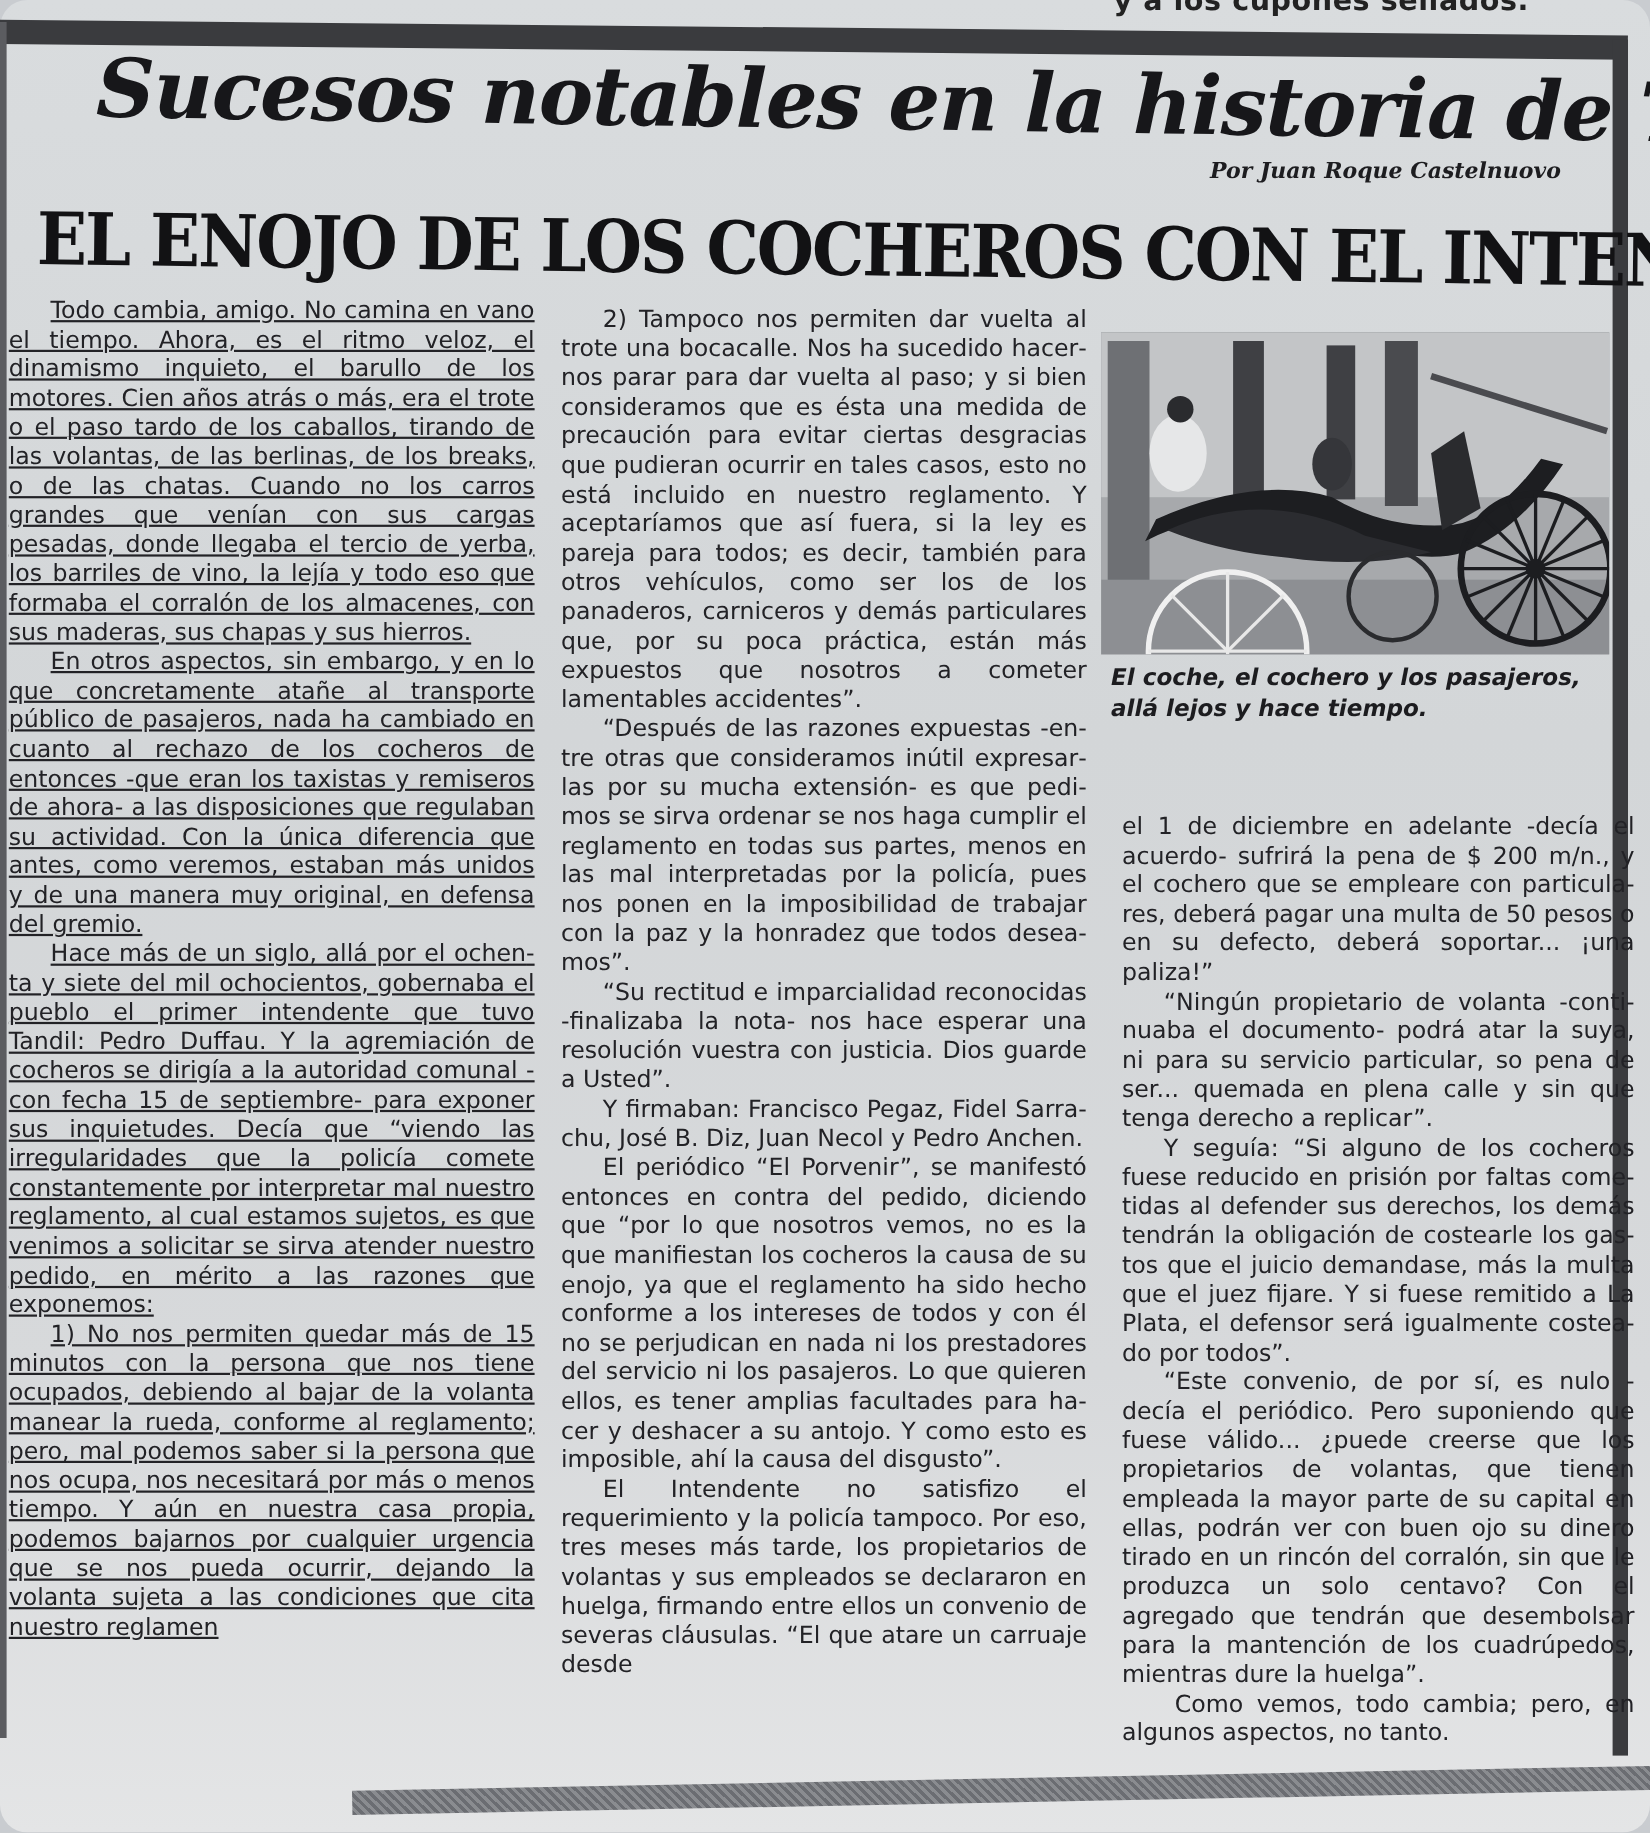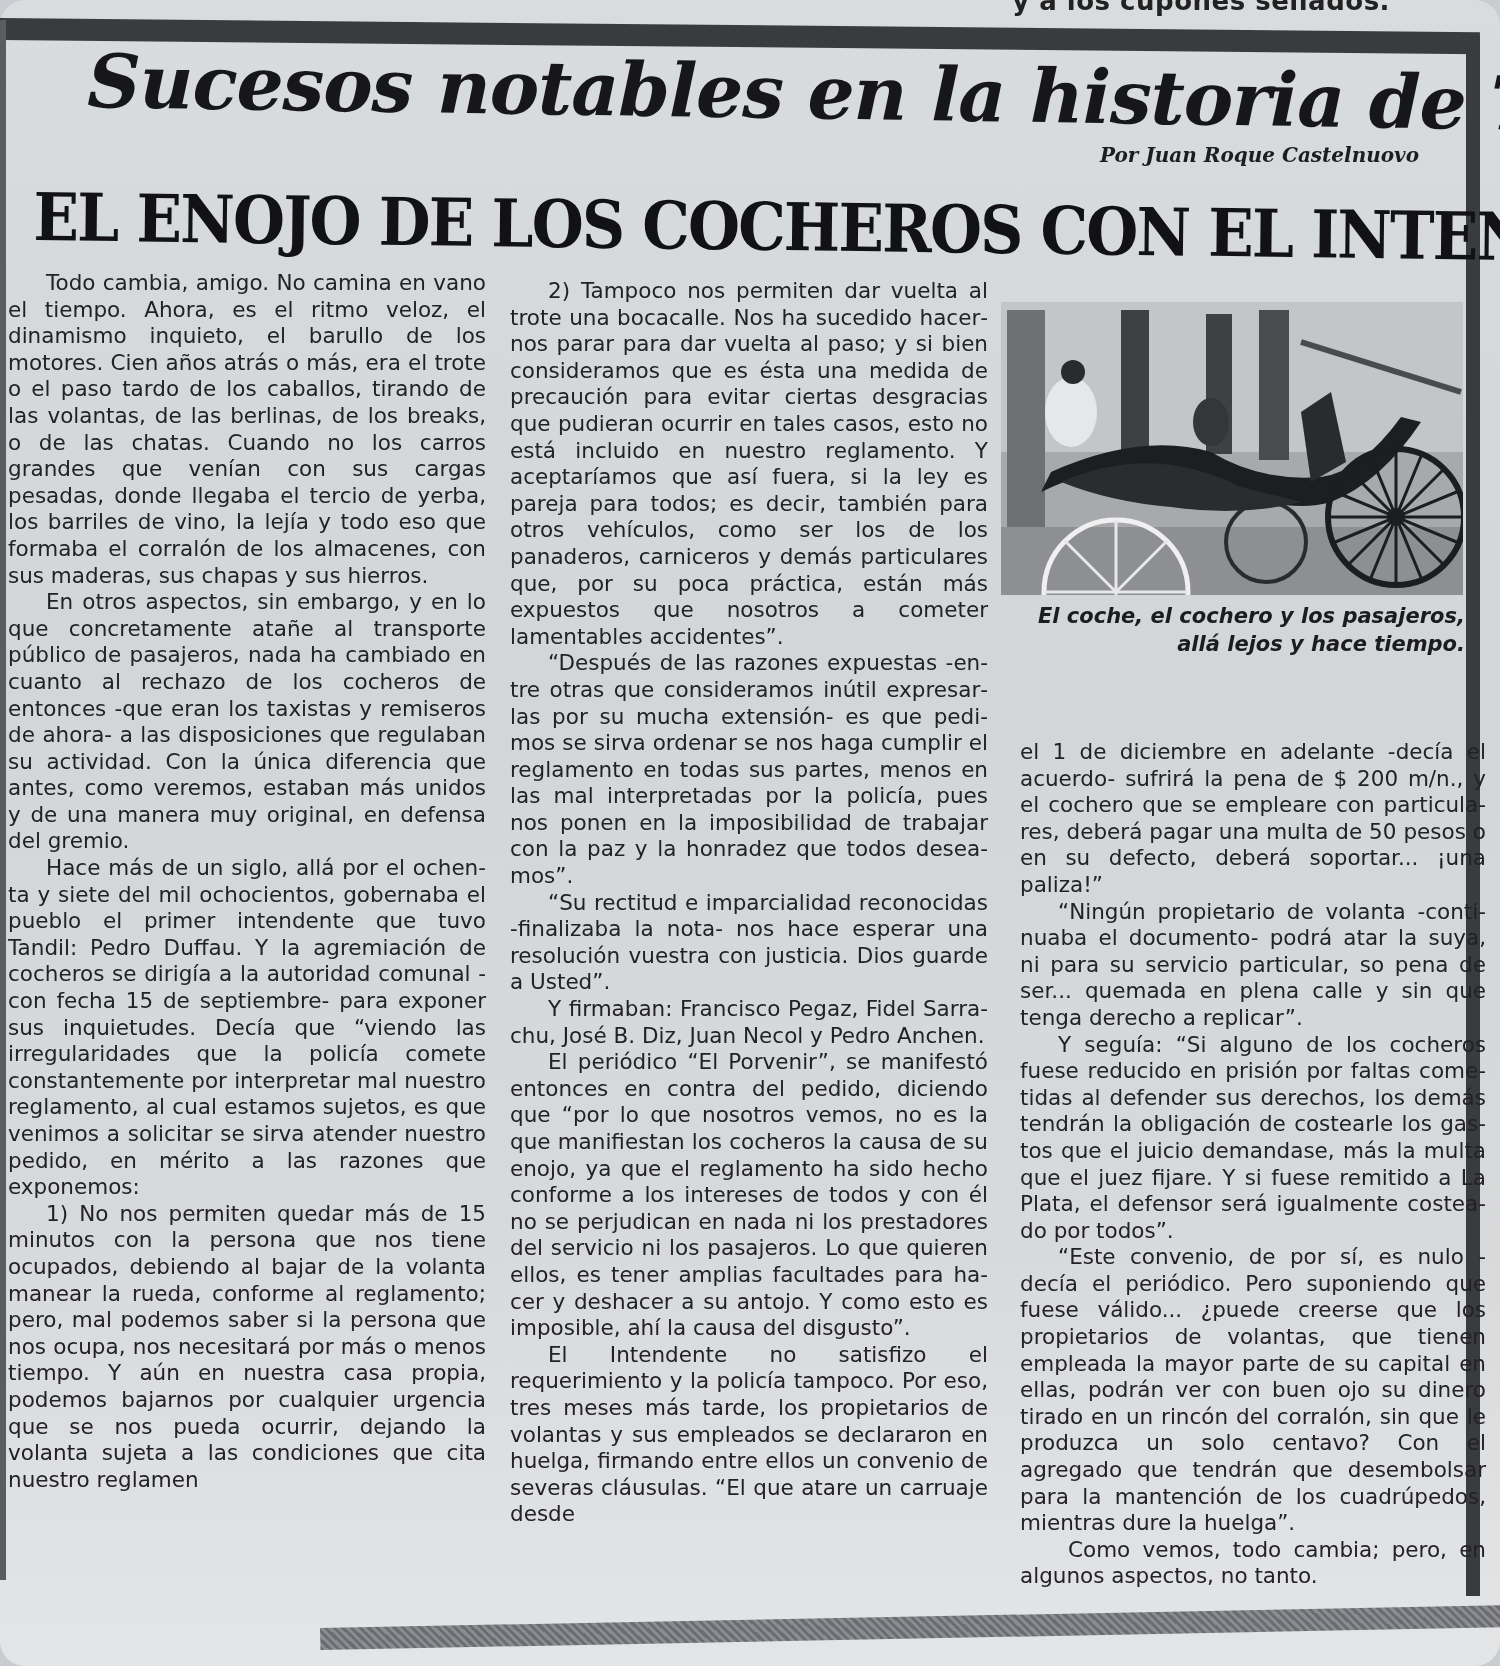--- a/index.html
+++ b/index.html
@@ -55,32 +55,32 @@
       white-space: nowrap;
     }
     .col {
       position: absolute;
       font-family: "DejaVu Sans", sans-serif;
       font-size: 21.5px; line-height: 26.6px; color: #222226;
       text-align: justify; hyphens: manual;
     }
     .col p { margin: 0; text-indent: 38px; }
     .col p.noindent { text-indent: 0; }
-    #col1 { left: 8px; top: 270px; width: 478px; }
+    #col1 { left: 8px; top: 270px; width: 478px; text-decoration: underline; }
     #col2 { left: 510px; top: 278px; width: 478px; }
     #col3 { left: 1020px; top: 699px; width: 466px; margin-top: 40px; }
     .photo {
       position: absolute; left: 1001px; top: 302px; width: 462px; height: 293px;
       background: #9d9fa3; overflow: hidden;
     }
     .photo svg { display: block; }
     .caption {
       position: absolute; left: 1010px; top: 602px; width: 455px;
       font-family: "DejaVu Sans", sans-serif; font-style: italic; font-weight: bold;
-      font-size: 21px; line-height: 28px; text-align: right; color: #1c1c1f;
+      font-size: 21px; line-height: 28px; text-align: left; color: #1c1c1f;
     }
   </style>
 </head>
 <body>
 
 <div class="page">
   <div class="overhang">y a los cupones sellados.</div>
   <div class="top-rule"></div>
   <div class="left-rule"></div>
   <div class="right-rule"></div>

